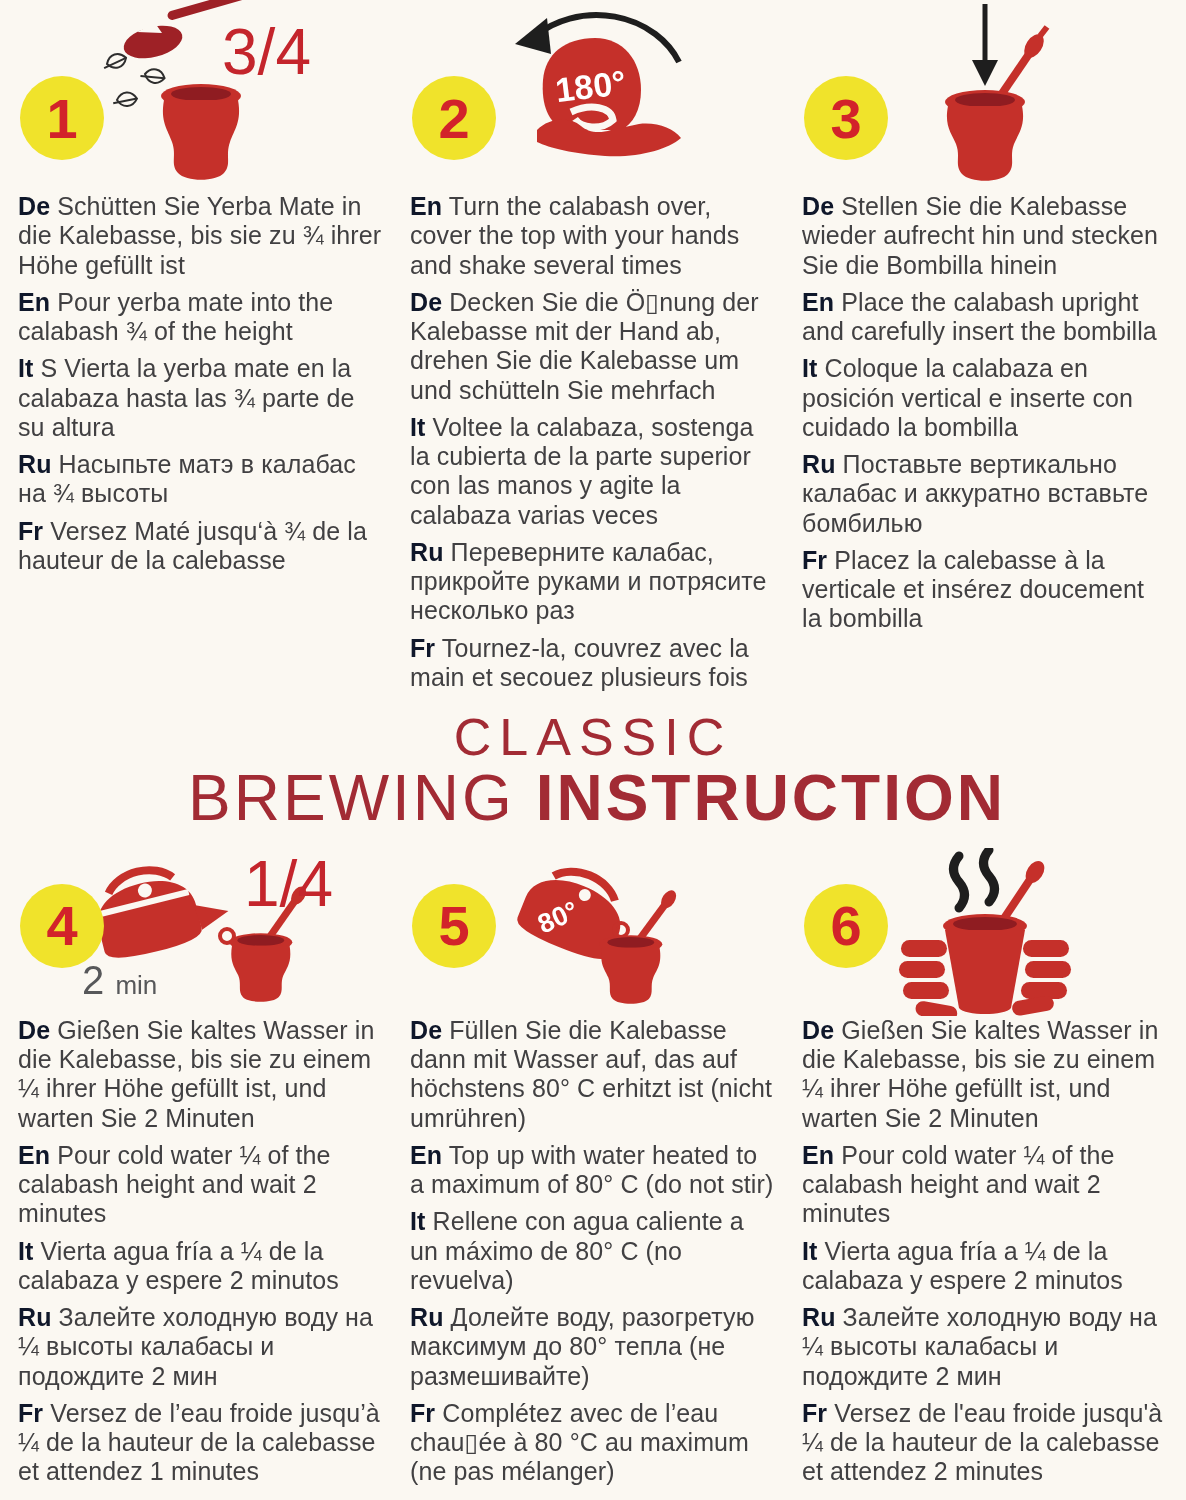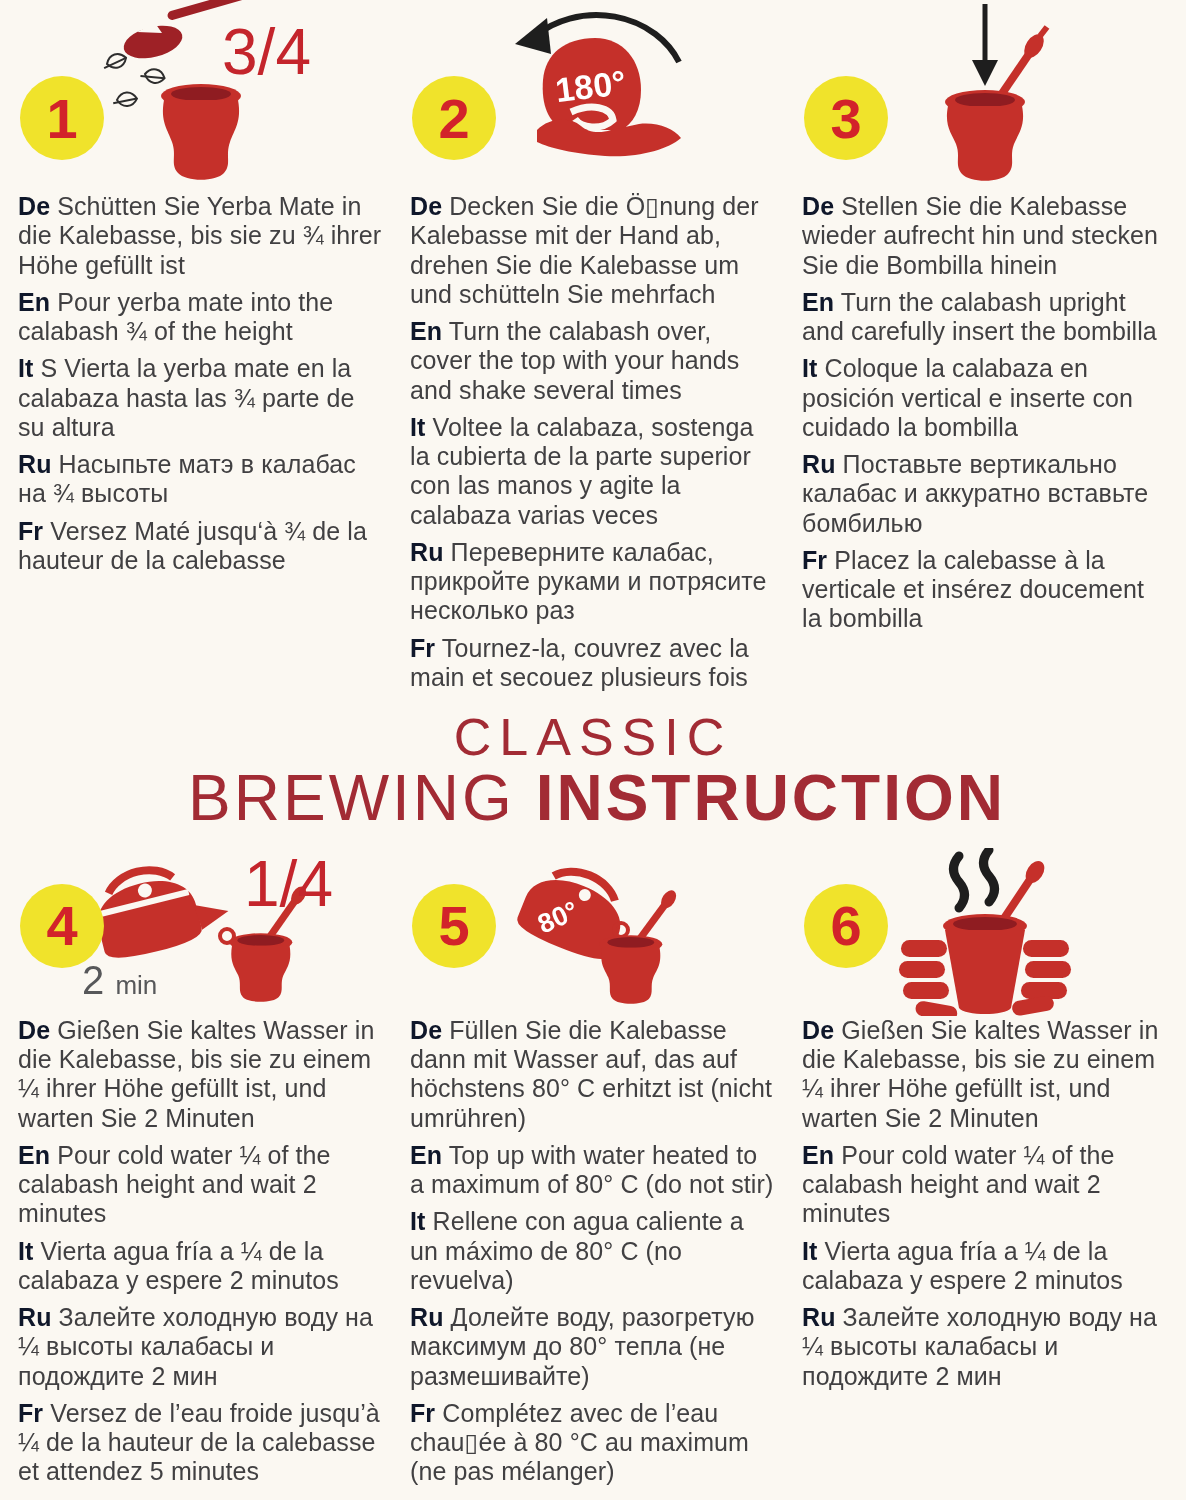--- a/index.html
+++ b/index.html
@@ -91,22 +91,22 @@
       <svg class="icon-svg" width="300" height="192" viewBox="0 0 300 192">
         <path d="M236 62 A90 78 0 0 0 92 36" stroke="#1E1E1E" stroke-width="6" fill="none"></path>
         <polygon class="ink" points="104,18 72,44 108,54"></polygon>
         <path class="red" d="M152 38 C180 38 198 60 198 90 C198 110 190 124 178 130 L120 130 C106 122 98 106 100 80 C102 54 122 38 152 38 Z"></path>
         <text x="149" y="98" text-anchor="middle" font-size="34" font-weight="700" fill="#FFFFFF" transform="rotate(-7 149 98)">180°</text>
         <path d="M128 112 C148 103 168 107 170 120 C158 131 138 128 132 119" stroke="#FBF8F2" stroke-width="7" fill="none"></path>
         <path class="red" d="M94 130 C106 118 126 116 138 126 C144 132 156 134 168 130 L196 124 C214 122 230 128 238 138 C224 150 194 158 162 156 C132 154 106 148 94 142 Z"></path>
       </svg>
     </div>
     <div class="step-text">
+      <p><span class="ll">En</span> <span>Turn the calabash over, cover the top with your hands and shake several times</span></p>
       <p><span class="ll">De</span> <span>Decken Sie die Ö▯nung der Kalebasse mit der Hand ab, drehen Sie die Kalebasse um und schütteln Sie mehrfach</span></p>
-      <p><span class="ll">En</span> <span>Turn the calabash over, cover the top with your hands and shake several times</span></p>
       <p><span class="ll">It</span> <span>Voltee la calabaza, sostenga la cubierta de la parte superior con las manos y agite la calabaza varias veces</span></p>
       <p><span class="ll">Ru</span> <span>Переверните калабас, прикройте руками и потрясите несколько раз</span></p>
       <p><span class="ll">Fr</span> <span>Tournez-la, couvrez avec la main et secouez plusieurs fois</span></p>
     </div>
   </section>
 
   <section class="step">
     <div class="step-head">
       <div class="badge">
           <span>3</span>
@@ -117,21 +117,21 @@
         <line x1="164" y1="98" x2="194" y2="54" stroke="#C5302A" stroke-width="8"></line>
         <ellipse class="red" cx="199" cy="46" rx="8" ry="13" transform="rotate(33 199 46)"></ellipse>
         <line x1="205" y1="36" x2="212" y2="27" stroke="#C5302A" stroke-width="6"></line>
         <ellipse class="red" cx="150" cy="102" rx="40" ry="12"></ellipse>
         <ellipse class="dark" cx="150" cy="100" rx="30" ry="7"></ellipse>
         <path class="red" d="M113 106 C109 126 117 134 121 144 C126 157 119 165 127 174 C135 183 165 183 173 174 C181 165 174 157 179 144 C183 134 191 126 187 106 Z"></path>
       </svg>
     </div>
     <div class="step-text">
       <p><span class="ll">De</span> <span>Stellen Sie die Kalebasse wieder aufrecht hin und stecken Sie die Bombilla hinein</span></p>
-      <p><span class="ll">En</span> <span>Turn the calabash upright and carefully insert the bombilla</span></p>
+      <p><span class="ll">En</span> <span>Place the calabash upright and carefully insert the bombilla</span></p>
       <p><span class="ll">It</span> <span>Coloque la calabaza en posición vertical e inserte con cuidado la bombilla</span></p>
       <p><span class="ll">Ru</span> <span>Поставьте вертикально калабас и аккуратно вставьте бомбилью</span></p>
       <p><span class="ll">Fr</span> <span>Placez la calebasse à la verticale et insérez doucement la bombilla</span></p>
     </div>
   </section>
 </div>
 
 <header class="title">
   <div class="t1">CLASSIC</div>
   <div class="t2"><span>BREWING</span> <b>INSTRUCTION</b></div>
@@ -163,21 +163,21 @@
           <ellipse class="dark" cx="42" cy="16" rx="26" ry="6"></ellipse>
           <path class="red" d="M10 22 C7 40 13 46 17 55 C21 65 16 72 22 79 C28 86 56 86 62 79 C68 72 63 65 67 55 C71 46 77 40 74 22 Z"></path>
         </g>
       </svg>
     </div>
     <div class="step-text">
       <p><span class="ll">De</span> <span>Gießen Sie kaltes Wasser in die Kalebasse, bis sie zu einem ¼ ihrer Höhe gefüllt ist, und warten Sie 2 Minuten</span></p>
       <p><span class="ll">En</span> <span>Pour cold water ¼ of the calabash height and wait 2 minutes</span></p>
       <p><span class="ll">It</span> <span>Vierta agua fría a ¼ de la calabaza y espere 2 minutos</span></p>
       <p><span class="ll">Ru</span> <span>Залейте холодную воду на ¼ высоты калабасы и подождите 2 мин</span></p>
-      <p><span class="ll">Fr</span> <span>Versez de l’eau froide jusqu’à ¼ de la hauteur de la calebasse et attendez 5 minutes</span></p>
+      <p><span class="ll">Fr</span> <span>Versez de l’eau froide jusqu’à ¼ de la hauteur de la calebasse et attendez 1 minutes</span></p>
     </div>
   </section>
 
   <section class="step">
     <div class="step-head">
       <div class="badge">
           <span>5</span>
         </div>
       <svg class="icon-svg" width="300" height="168" viewBox="0 0 300 168">
         <g transform="translate(58,26) rotate(22 70 50)">
@@ -228,15 +228,16 @@
         <ellipse class="red" cx="150" cy="78" rx="42" ry="12"></ellipse>
         <ellipse class="dark" cx="150" cy="76" rx="32" ry="7"></ellipse>
         <path class="red" d="M110 82 L190 82 L176 160 C170 168 130 168 124 160 Z"></path>
       </svg>
     </div>
     <div class="step-text">
       <p><span class="ll">De</span> <span>Gießen Sie kaltes Wasser in die Kalebasse, bis sie zu einem ¼ ihrer Höhe gefüllt ist, und warten Sie 2 Minuten</span></p>
       <p><span class="ll">En</span> <span>Pour cold water ¼ of the calabash height and wait 2 minutes</span></p>
       <p><span class="ll">It</span> <span>Vierta agua fría a ¼ de la calabaza y espere 2 minutos</span></p>
       <p><span class="ll">Ru</span> <span>Залейте холодную воду на ¼ высоты калабасы и подождите 2 мин</span></p>
+      <p><span class="ll">Fr</span> <span>Versez de l'eau froide jusqu'à ¼ de la hauteur de la calebasse et attendez 2 minutes</span></p>
     </div>
   </section>
 </div>
 
 </body></html>

